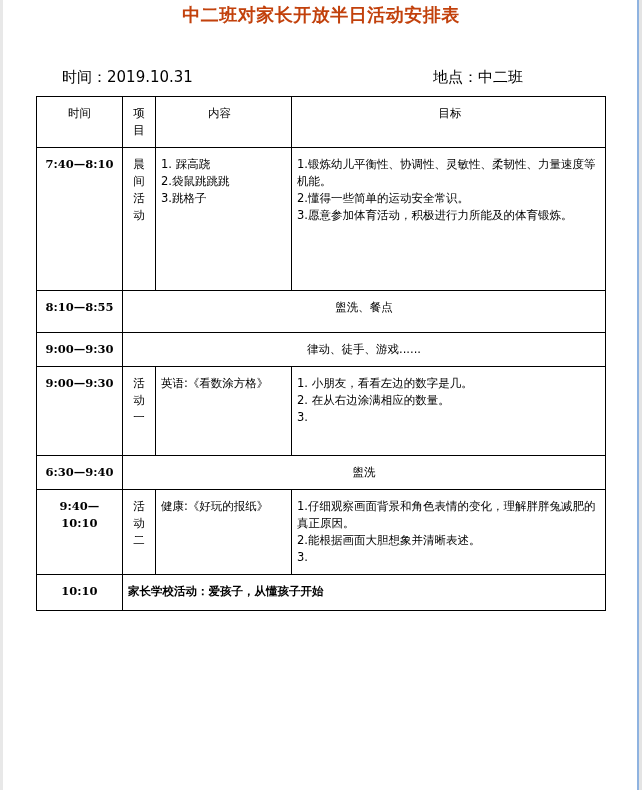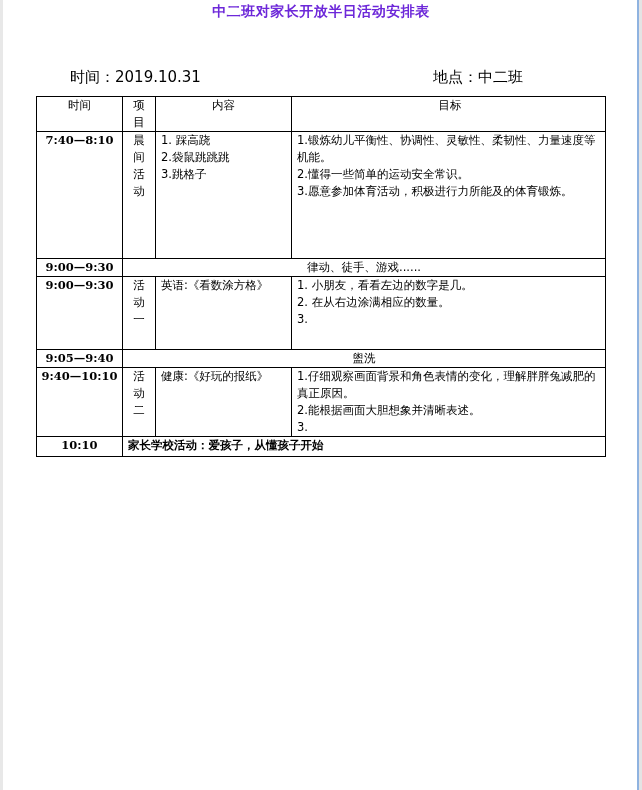--- a/index.html
+++ b/index.html
@@ -17,34 +17,34 @@
       position: absolute; left: 637px; top: 0; width: 2px; height: 790px;
       background: #8fb3e0;
     }
     .right-gray {
       position: absolute; left: 639px; top: 0; width: 3px; height: 790px;
       background: #e4e4e4;
     }
     .title {
       position: absolute; left: 0; top: 3px; width: 642px; text-align: center;
       font-family: "DejaVu Serif", "Liberation Serif", serif;
-      font-weight: bold; font-size: 14px; color: #6d28d9; letter-spacing: 0.5px;
+      font-weight: bold; font-size: 18px; color: #c2410c; letter-spacing: 0.5px;
     }
     .meta {
       position: absolute; top: 68px; font-size: 15px; color: #000;
     }
-    .meta-date { left: 70px; }
+    .meta-date { left: 62px; }
     .meta-place { left: 433px; }
     table.sched {
       position: absolute; left: 36px; top: 96px;
       width: 570px; border-collapse: collapse; table-layout: fixed;
       font-size: 11.5px; color: #000;
     }
     table.sched td {
-      border: 1px solid #000; padding: 0; vertical-align: top; line-height: 17px;
+      border: 1px solid #000; padding: 8px; vertical-align: top; line-height: 17px;
       overflow: hidden;
     }
     .c-time { width: 85px; text-align: center; font-weight: bold; font-family: "DejaVu Serif", "Liberation Serif", serif; }
     .c-proj { width: 32px; text-align: center; }
     .c-content { width: 135px; padding-left: 5px !important; margin-top: 20px; }
     .c-goal { padding-left: 5px !important; padding-right: 2px !important; }
     .hdr td { height: 30px; text-align: center; font-weight: normal; font-family: "DejaVu Sans", sans-serif; }
     .hdr .c-time { font-weight: normal; font-family: "DejaVu Sans", sans-serif; }
     .r-morning td { height: 126px; }
     .r-wash1 td { height: 25px; }
@@ -104,20 +104,24 @@
       <span class="line">2.袋鼠跳跳跳</span>
       <span class="line">3.跳格子</span>
     </td>
     <td class="c-goal">
       <span class="line">1.锻炼幼儿平衡性、协调性、灵敏性、柔韧性、力量速度等机能。</span>
       <span class="line">2.懂得一些简单的运动安全常识。</span>
       <span class="line">3.愿意参加体育活动，积极进行力所能及的体育锻炼。</span>
     </td>
   </tr>
 
+  <tr class="r-wash1">
+    <td class="c-time">8:10—8:55</td>
+    <td colspan="3" class="span-center">盥洗、餐点</td>
+  </tr>
 
   <tr class="r-rhythm">
     <td class="c-time">9:00—9:30</td>
     <td colspan="3" class="span-center">律动、徒手、游戏......</td>
   </tr>
 
   <tr class="r-act1">
     <td class="c-time">9:00—9:30</td>
     <td class="c-proj vert">
       <span>活</span>
@@ -126,21 +130,21 @@
     </td>
     <td class="c-content">英语:《看数涂方格》</td>
     <td class="c-goal">
       <span class="line">1. 小朋友，看看左边的数字是几。</span>
       <span class="line">2. 在从右边涂满相应的数量。</span>
       <span class="line">3.</span>
     </td>
   </tr>
 
   <tr class="r-wash2">
-    <td class="c-time">9:05—9:40</td>
+    <td class="c-time">6:30—9:40</td>
     <td colspan="3" class="span-center">盥洗</td>
   </tr>
 
   <tr class="r-act2">
     <td class="c-time">9:40—10:10</td>
     <td class="c-proj vert">
       <span>活</span>
       <span>动</span>
       <span>二</span>
     </td>

